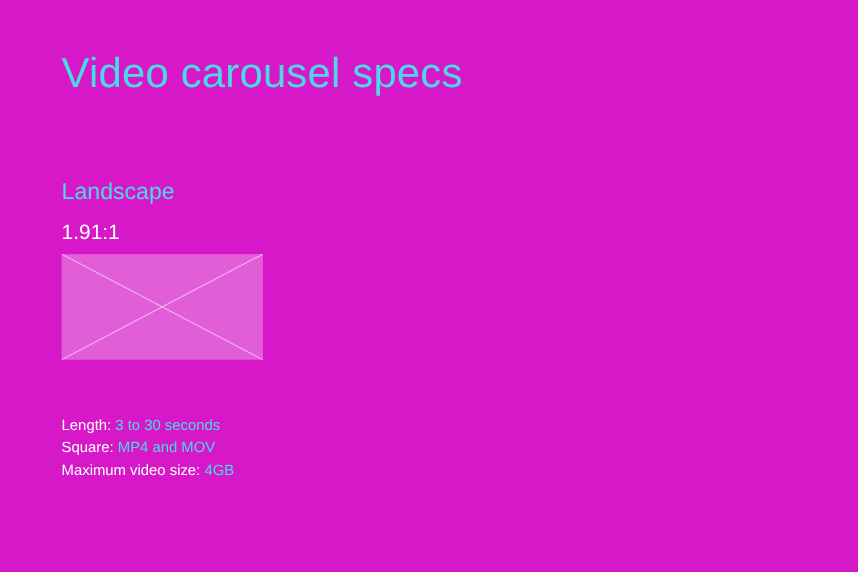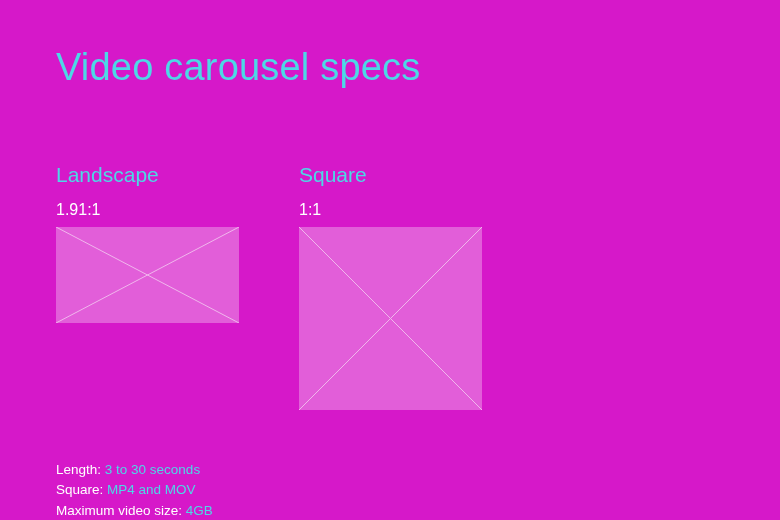--- a/index.html
+++ b/index.html
@@ -29,21 +29,21 @@
       flex-direction: column;
     }
     .col-title {
       color: #4dd8e6;
       font-size: 21px;
       font-weight: 400;
       margin-bottom: 14px;
     }
     .ratio {
       color: #ffffff;
-      font-size: 16px;
+      font-size: 19px;
       font-weight: 500;
       margin-bottom: 8px;
     }
     .placeholder {
       background: #e25ed9;
       position: relative;
     }
     .placeholder svg {
       position: absolute;
       top: 0; left: 0;
@@ -71,30 +71,20 @@
     <div class="col-title">Landscape</div>
     <div class="ratio">1.91:1</div>
     <div class="placeholder ph-landscape">
       <svg viewBox="0 0 183 96" preserveAspectRatio="none">
         <line x1="0" y1="0" x2="183" y2="96" stroke="#f0b6ec" stroke-width="1"></line>
         <line x1="183" y1="0" x2="0" y2="96" stroke="#f0b6ec" stroke-width="1"></line>
       </svg>
     </div>
   </div>
 
-  <div class="col">
-    <div class="col-title">Square</div>
-    <div class="ratio">1:1</div>
-    <div class="placeholder ph-square">
-      <svg viewBox="0 0 183 183" preserveAspectRatio="none">
-        <line x1="0" y1="0" x2="183" y2="183" stroke="#f0b6ec" stroke-width="1"></line>
-        <line x1="183" y1="0" x2="0" y2="183" stroke="#f0b6ec" stroke-width="1"></line>
-      </svg>
-    </div>
-  </div>
 
 
 </div>
 
 <div class="specs">
   <div>
     <span class="label">Length:</span>
     <span>3 to 30 seconds</span>
   </div>
   <div>

